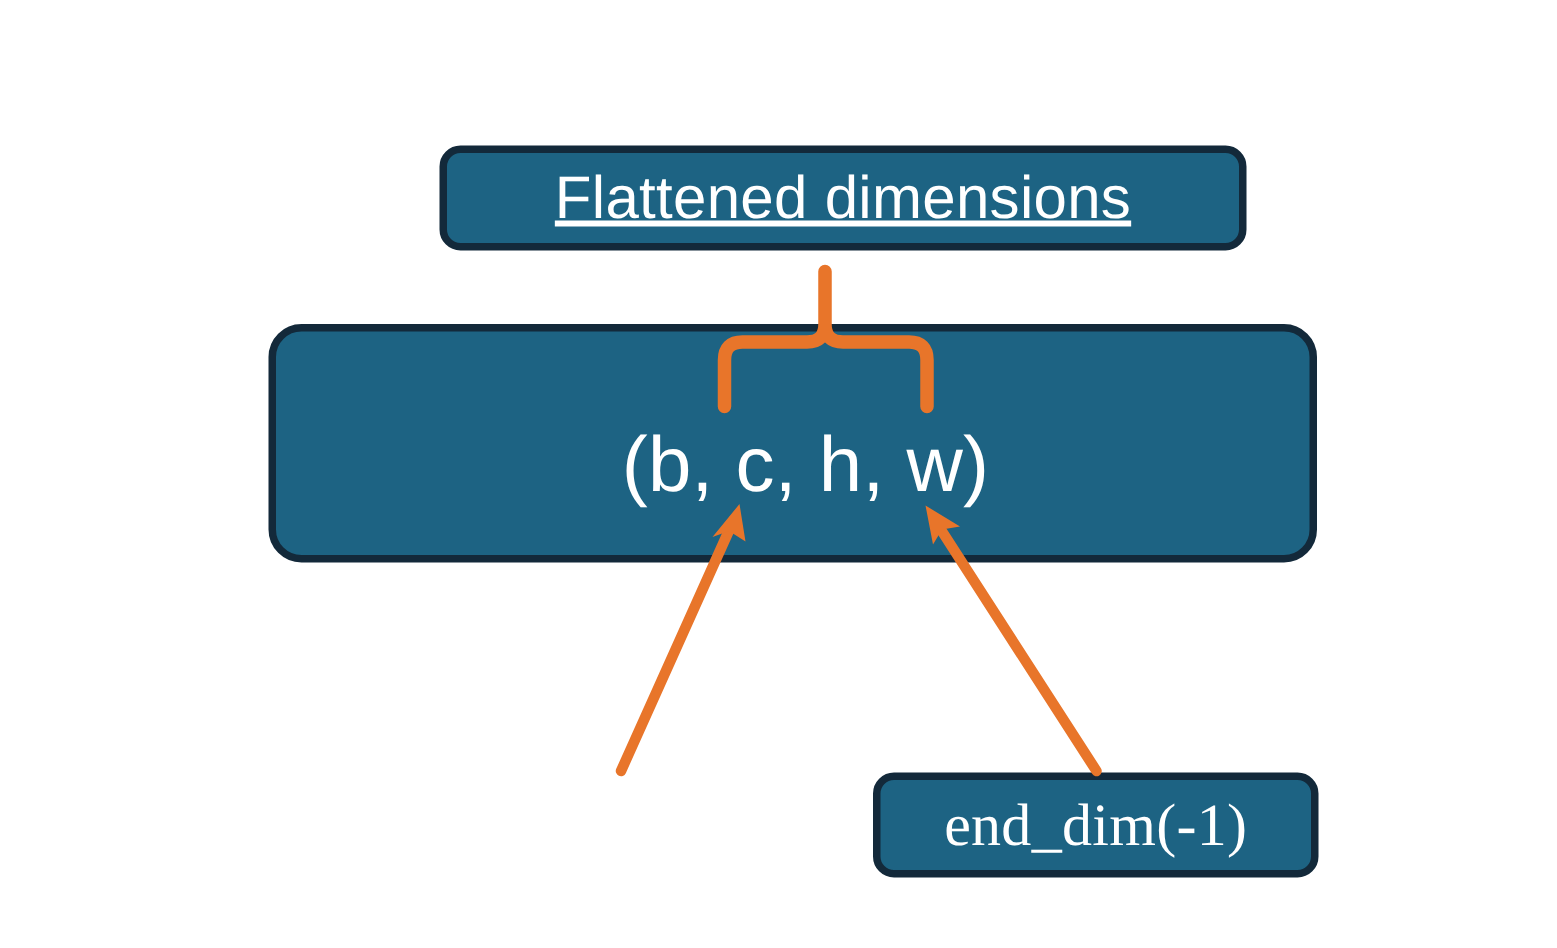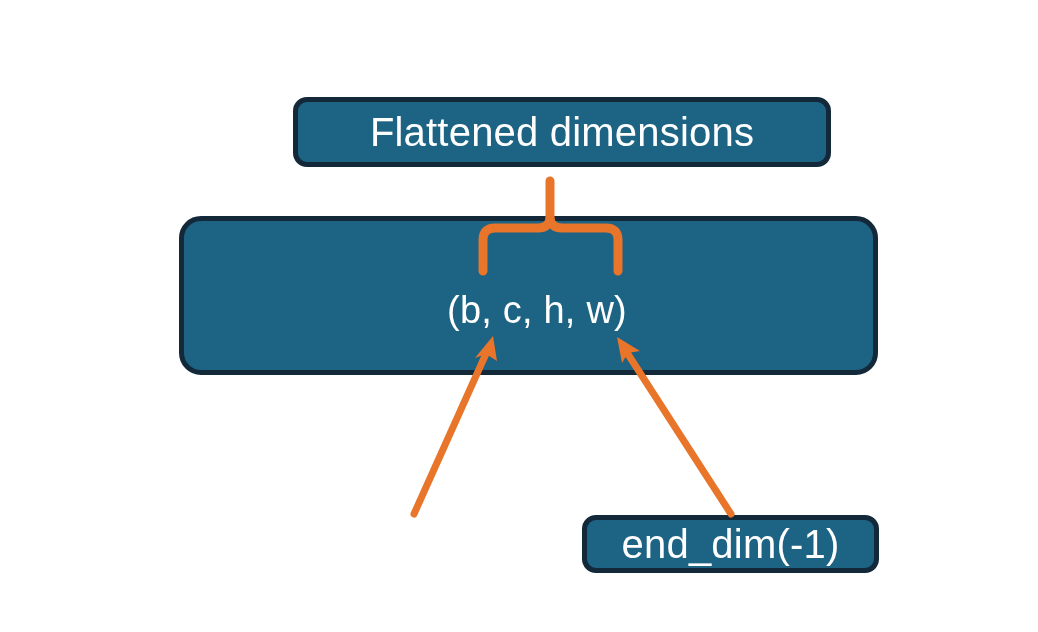--- a/index.html
+++ b/index.html
@@ -37,51 +37,52 @@
   }
 
   
   #box-flattened {
     left: 293px;
     top: 97px;
     width: 538px;
     height: 70px;
     border-radius: 14px;
   }
-  #box-flattened .node-label { font-size: 40px; line-height: 40px; }
+  #box-flattened .node-label { font-size: 40px; line-height: 40px; text-decoration: underline; }
 
   
   #box-shape {
     left: 179px;
     top: 216px;
     width: 699px;
     height: 159px;
     border-radius: 22px;
   }
   #box-shape .node-label {
-    font-size: 38px;
+    font-size: 52px;
     line-height: 55px;
     padding-top: 30px;
     margin-left: 17px;
   }
 
   
   #box-start-dim {
     left: 267px;
     top: 515px;
     width: 299px;
     height: 66px;
     border-radius: 14px;
   }
   #box-end-dim {
     left: 582px;
     top: 515px;
     width: 297px;
-    height: 58px;
+    height: 70px;
     border-radius: 14px;
+    font-family: Liberation Serif, serif;
   }
   #box-start-dim .node-label,
   #box-end-dim .node-label { font-size: 40px; line-height: 40px; }
 
   
   #connectors {
     position: absolute;
     left: 0;
     top: 0;
     width: 1038px;

